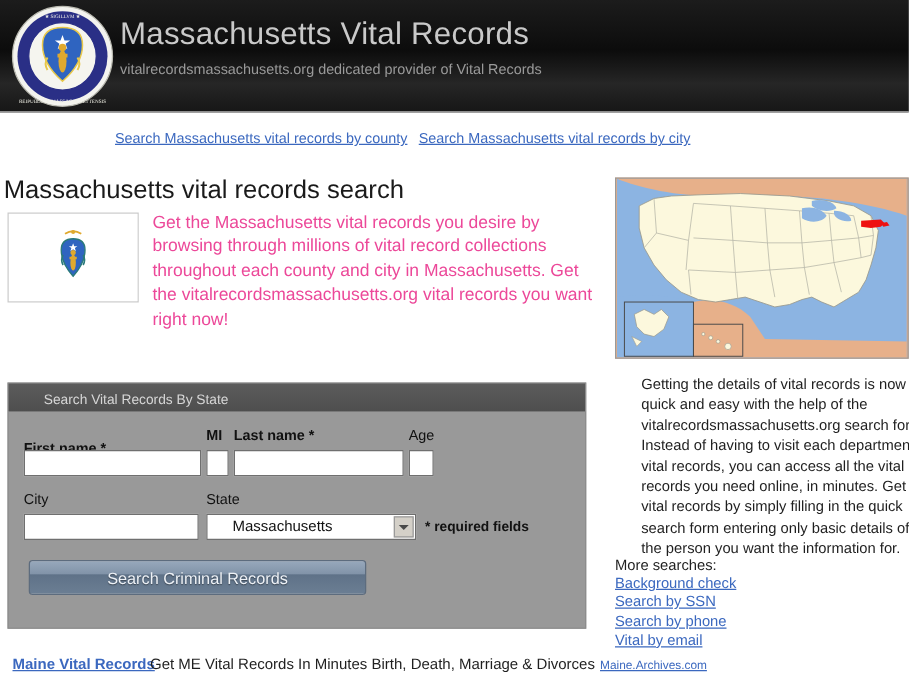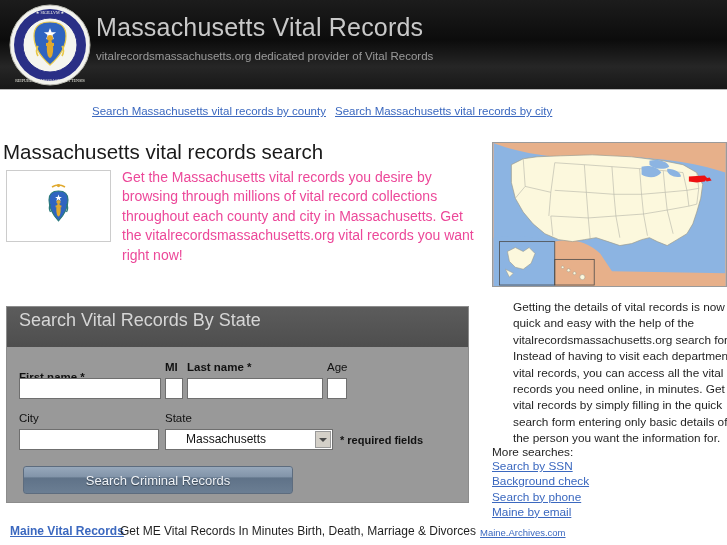--- a/index.html
+++ b/index.html
@@ -80,27 +80,27 @@
   #us-map svg { display: block; width: 100%; height: 100%; }
 
   
   #search-panel {
     position: absolute; left: 6px; top: 306px;
     width: 463px; height: 197px;
     background: #999999;
     border: 1px solid #8c8c8c;
   }
   #panel-header {
-    height: 40px;
+    height: 22px;
     background: #555555;
     background-image: linear-gradient(to bottom, #5c5c5c, #4e4e4e);
     color: #d6d6d6;
-    font-size: 18px;
+    font-size: 11px;
     line-height: 27px;
-    padding-left: 12px;
+    padding-left: 28px;
   }
   #panel-body { position: relative; height: 168px; }
 
   .fl { position: absolute; font-size: 11.5px; color: #111111; line-height: 14px; }
   .fl.req { font-weight: bold; }
   .fi {
     position: absolute; height: 21px;
     background: #ffffff;
     border: 1px solid #6f6f6f;
     font-family: "Liberation Sans", sans-serif;
@@ -345,23 +345,23 @@
 
     <div id="req-note">* required fields</div>
 
     <button id="search-btn" type="button">Search Criminal Records</button>
   </div>
 </div>
 
 <div id="side-copy">Getting the details of vital records is now quick and easy with the help of the vitalrecordsmassachusetts.org search form. Instead of having to visit each department of vital records, you can access all the vital records you need online, in minutes. Get vital records by simply filling in the quick search form entering only basic details of the person you want the information for.</div>
 <div id="more-label">More searches:</div>
 <div id="more-links">
+  <a href="#">Background check</a>
   <a href="#">Search by SSN</a>
-  <a href="#">Background check</a>
   <a href="#">Search by phone</a>
-  <a href="#">Maine by email</a>
+  <a href="#">Vital by email</a>
 </div>
 
 <div id="site-footer">
   <a id="footer-link" href="#">Maine Vital Records</a>
   <span id="footer-text">Get ME Vital Records In Minutes Birth, Death, Marriage &amp; Divorces</span>
   <a id="footer-credit" href="#">Maine.Archives.com</a>
 </div>
 
 </body></html>

